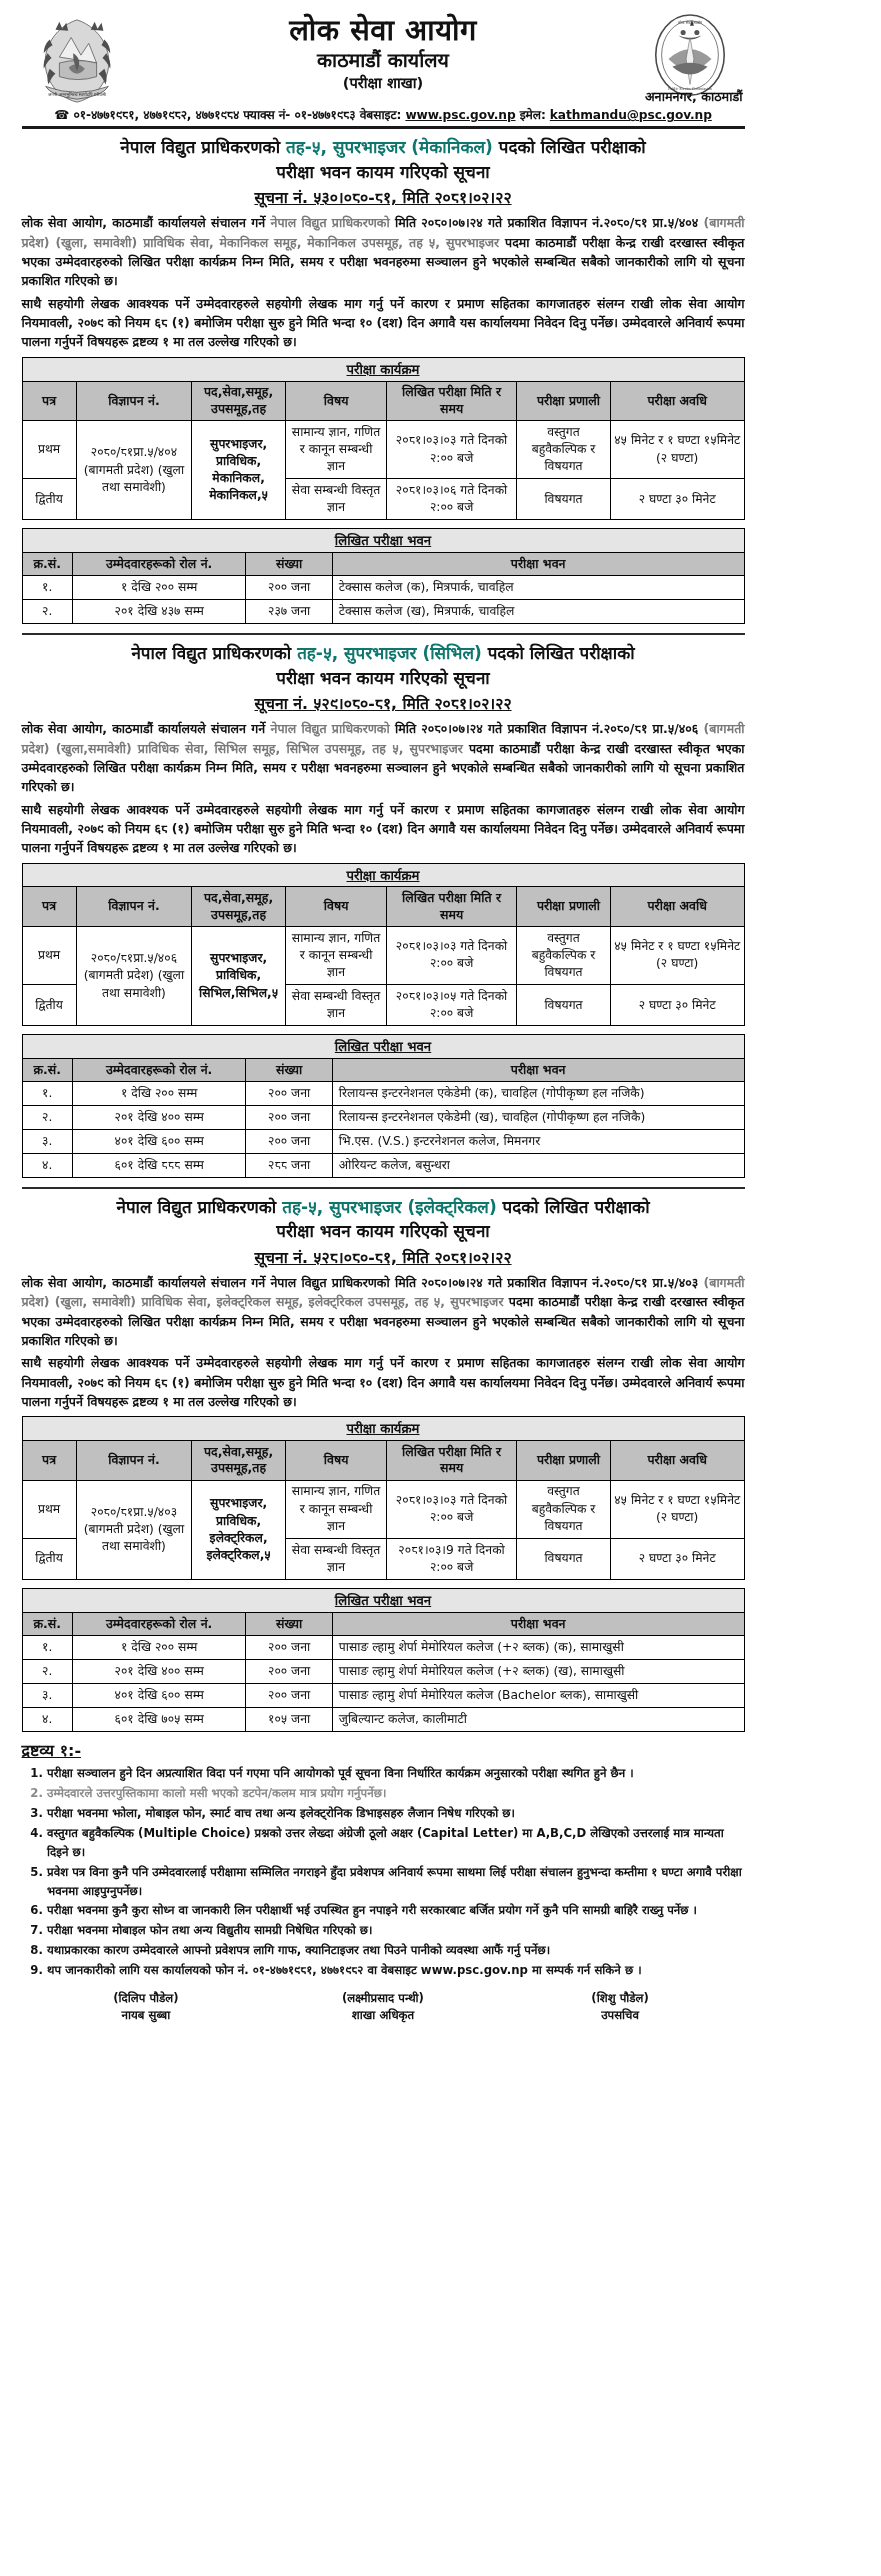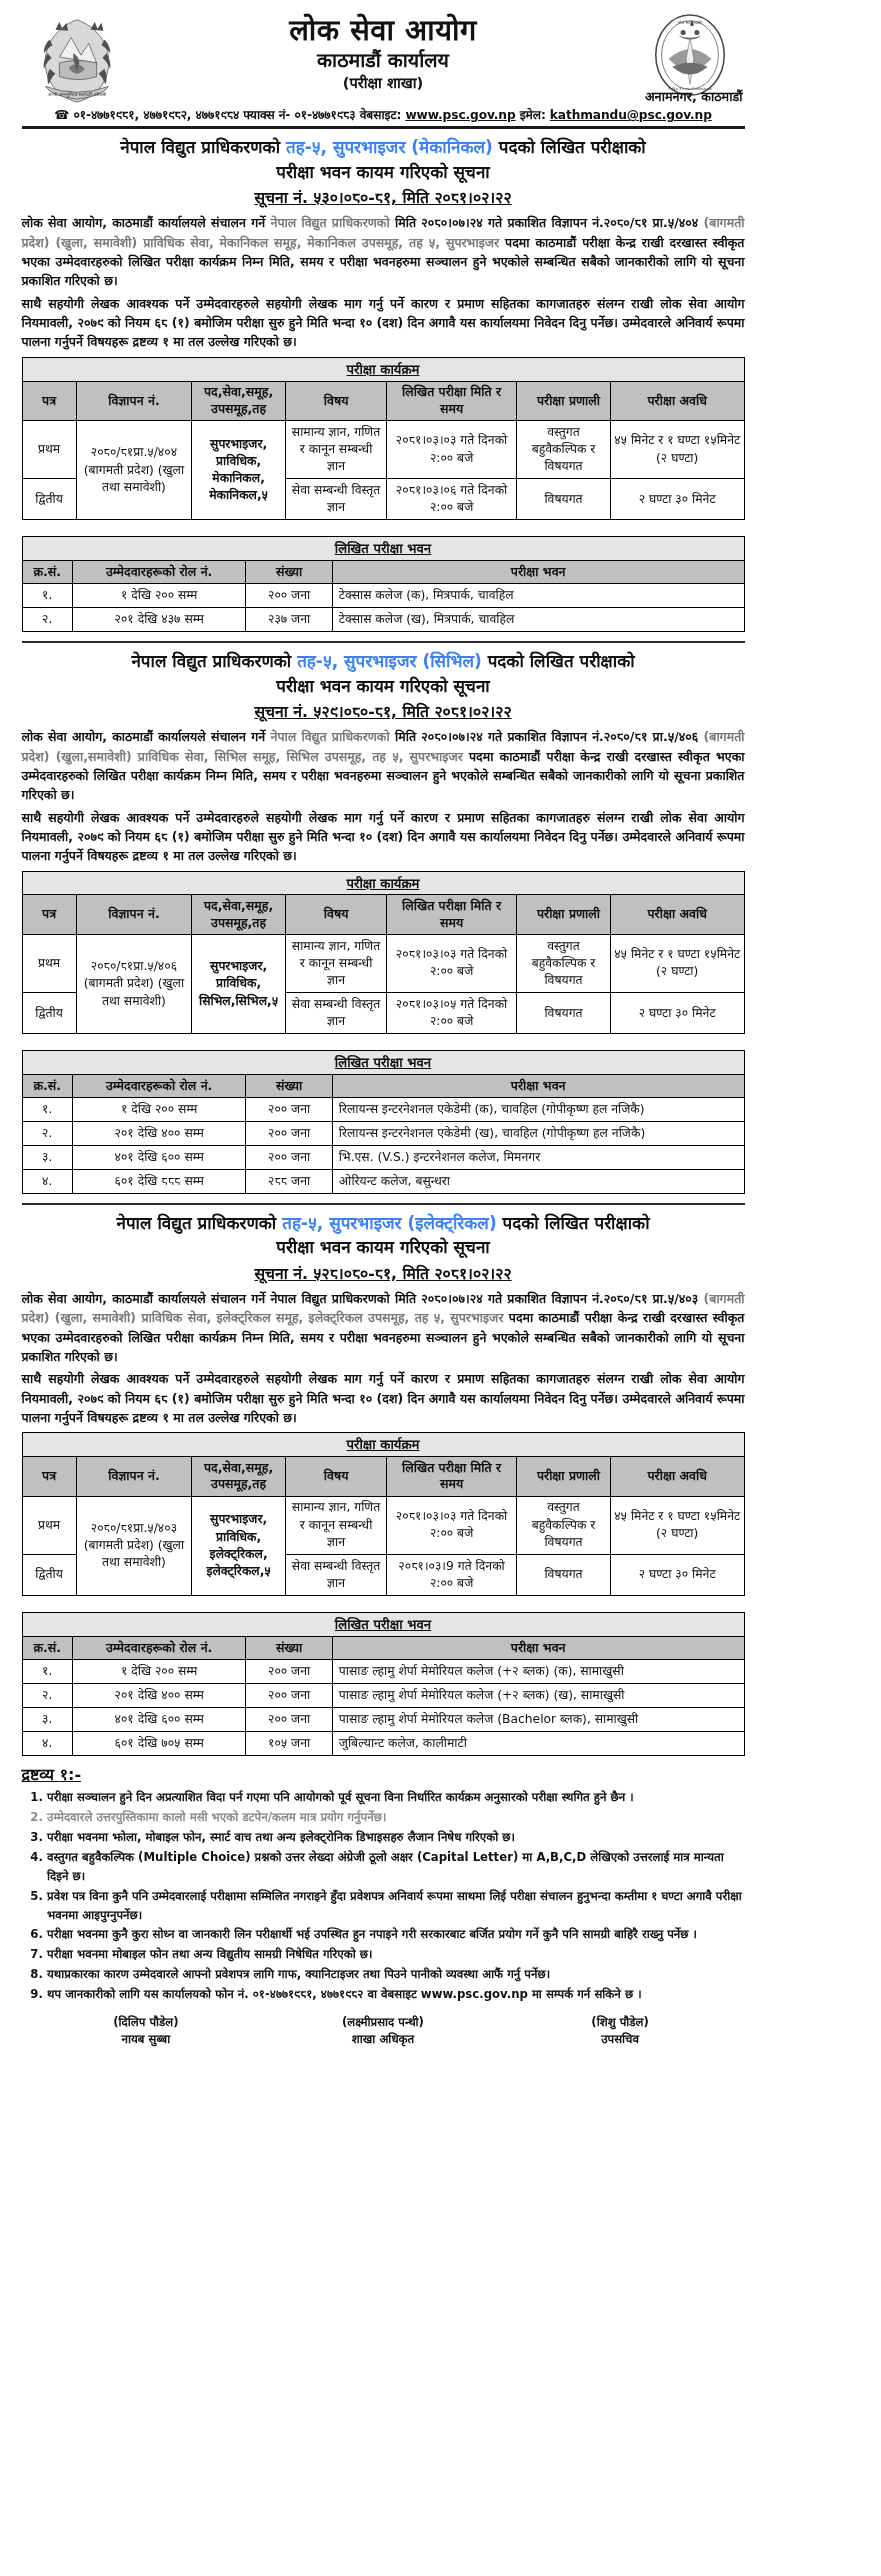--- a/index.html
+++ b/index.html
@@ -96,21 +96,21 @@
   
   .notice { margin-bottom: 2px; }
   .notice-title {
     text-align: center;
     font-size: 17px;
     font-weight: bold;
     line-height: 1.45;
     margin: 2px auto 2px auto;
     max-width: 783px;
   }
-  .notice-title .grey { color: #3b82f6; }
+  .notice-title .grey { color: #0f766e; }
   .notice-no {
     text-align: center;
     font-size: 15.7px;
     font-weight: bold;
     text-decoration: underline;
     margin: 1px 0 4.9px 0;
   }
   .notice-body {
     font-size: 12.5px;
     line-height: 1.55;
@@ -153,21 +153,21 @@
   td {
     font-size: 12.3px;
     text-align: center;
     padding: 2.9px 2.9px;
     line-height: 1.4;
     vertical-align: middle;
     background: #ffffff;
   }
   td.bold { font-weight: bold; }
   td.left { text-align: left; padding-left: 5.9px; }
-  .sched-table { margin-bottom: 16px; }
+  .sched-table { margin-bottom: 8px; }
   .hall-table { margin-bottom: 0; }
 
   
   .c-patra  { width: 7.5%; }
   .c-bigyap { width: 16%; }
   .c-pad    { width: 13%; }
   .c-bishay { width: 14%; }
   .c-miti   { width: 18%; }
   .c-pranali{ width: 13%; padding-left: 12px; }
   .c-abadhi { width: 18.5%; }

